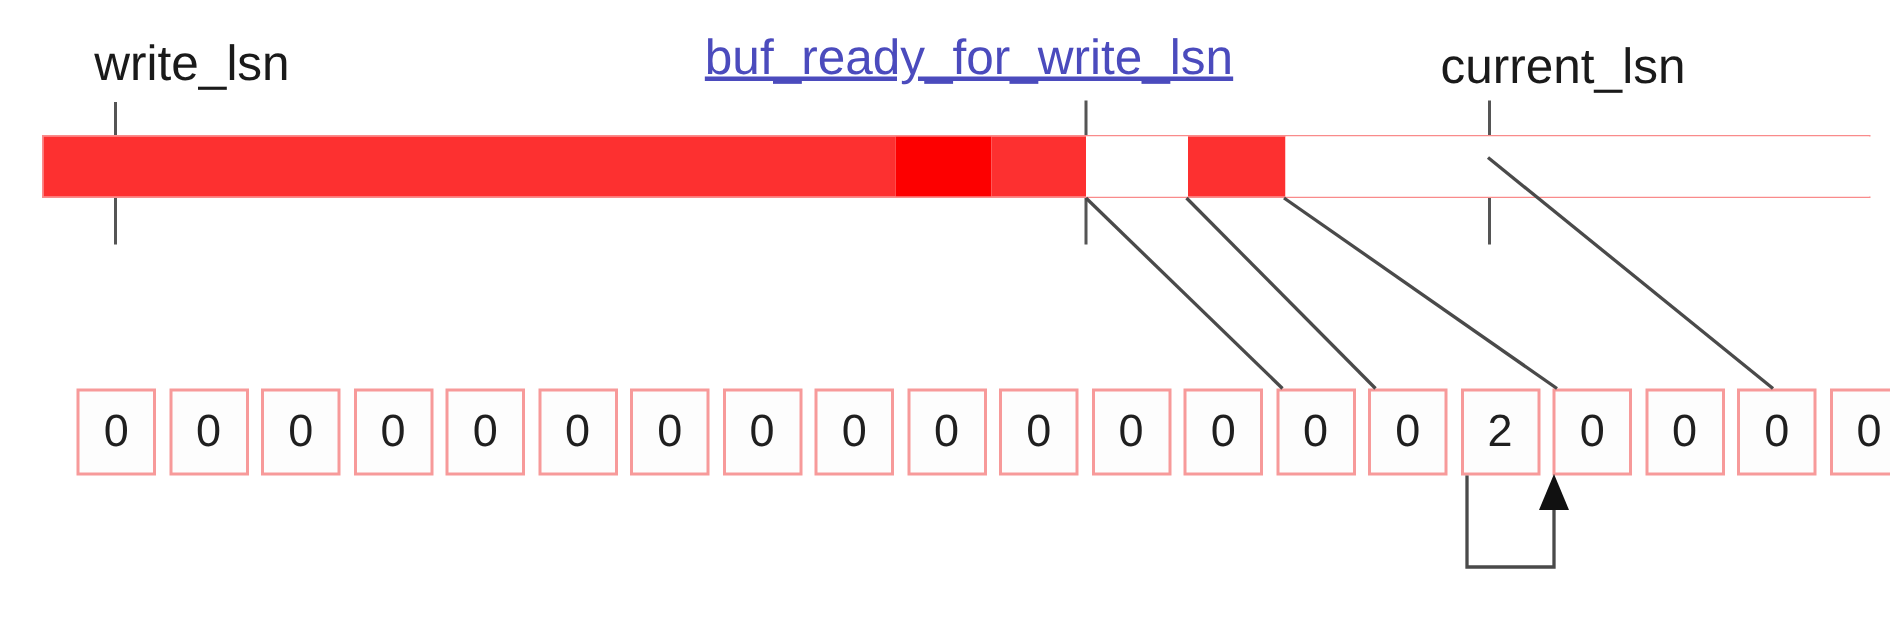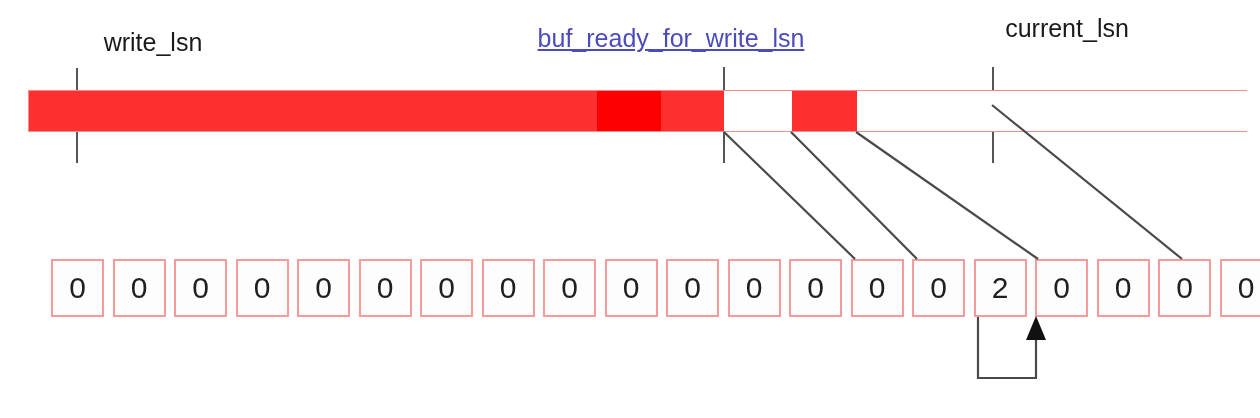--- a/index.html
+++ b/index.html
@@ -13,26 +13,25 @@
   #diagram {
     position: relative;
     width: 1260px;
     height: 418px;
     background: #ffffff;
     overflow: hidden;
   }
   
   .lsn-label {
     position: absolute;
-    font-size: 25px;
+    font-size: 33px;
     line-height: 28px;
     white-space: nowrap;
     transform: translateX(-50%);
     color: #1a1a1a;
-    margin-left: 25px;
   }
   .lsn-label.accent {
     color: #4b4bbd;
   }
   
   .tick {
     position: absolute;
     width: 2px;
     background: #555555;
   }
@@ -82,21 +81,21 @@
     pointer-events: none;
   }
 </style>
 </head>
 <body>
 
 <div id="diagram">
 
   <div class="lsn-label" style="left:128px; top:28px;">write_lsn</div>
   <div class="lsn-label accent" style="left:646px; top:24px;text-decoration:underline;">buf_ready_for_write_lsn</div>
-  <div class="lsn-label" style="left:1042px; top:14px;">current_lsn</div>
+  <div class="lsn-label" style="left:1042px; top:30px;">current_lsn</div>
 
   <div class="tick" style="left:76px; top:68px; height:95px;"></div>
   <div class="tick" style="left:723px; top:67px; height:96px;"></div>
   <div class="tick" style="left:992px; top:67px; height:96px;"></div>
 
   <div id="lsn-bar">
     <div class="bar-seg" style="left:0px; width:568px; background:#fd3030;"></div>
     <div class="bar-seg" style="left:568px; width:64px; background:#fd0000;"></div>
     <div class="bar-seg" style="left:632px; width:63px; background:#fd3030;"></div>
     <div class="bar-seg" style="left:695px; width:68px; background:#ffffff;"></div>

